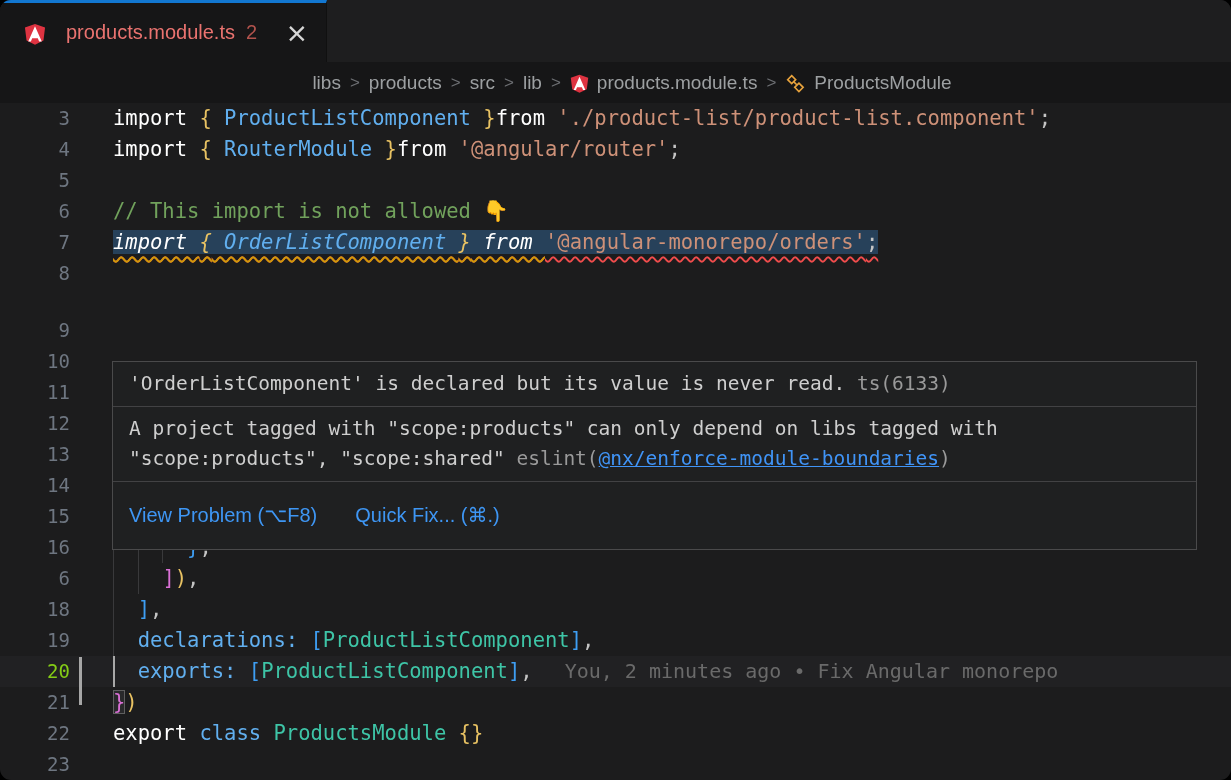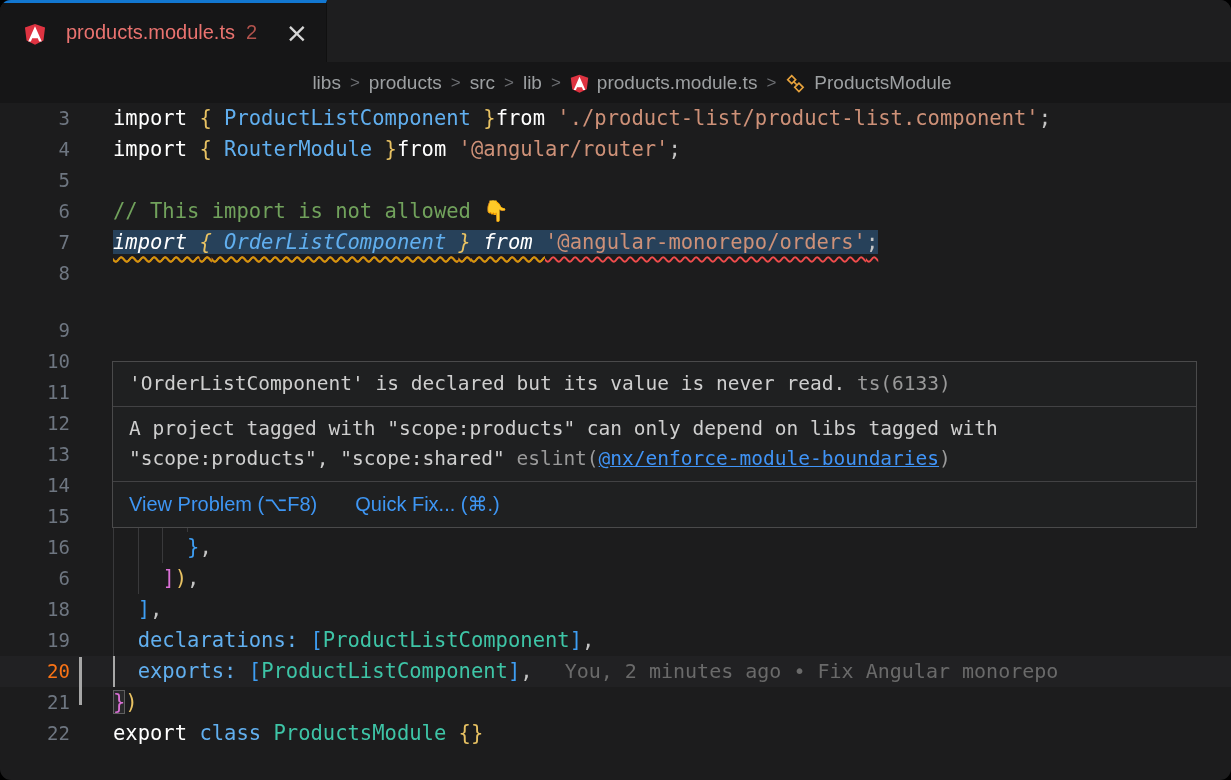--- a/index.html
+++ b/index.html
@@ -34,21 +34,21 @@
     position:relative; width:100%; height:677px;
     font-family:"DejaVu Sans Mono", monospace; font-size:20.5px;
   }
   .row { position:relative; display:flex; height:31px; line-height:31px; white-space:pre; }
   .row.tall { height:57px; }
   .row.current { background:#212123; }
   .gutter {
     width:70px; flex:none; text-align:right; color:#6e7681; font-size:19px;
     line-height:31px; cursor:pointer;
   }
-  .row.current .gutter { color:#f97316; }
+  .row.current .gutter { color:#84cc16; }
   .code { position:relative; margin-left:43px; line-height:31px; }
   .guide { position:absolute; top:0; bottom:0; width:1px; background:#39393b; }
   .guide.active { background:#a8a8a8; width:2px; }
   .changebar { position:absolute; left:79px; top:1px; width:3px; height:48px; background:#a6a6a6; }
   
   .tk-kw   { color:#ffffff; }
   .tk-id   { color:#61afef; }
   .tk-teal { color:#3ec5a7; }
   .tk-y    { color:#e8c263; }
   .tk-m    { color:#da70d6; }
@@ -74,21 +74,21 @@
   .popup-section {
     padding:7px 16px; font-family:"DejaVu Sans Mono", monospace;
     font-size:19.5px; line-height:30px; color:#cfcfcf; white-space:pre-wrap;
   }
   .popup-section + .popup-section { border-top:1px solid #424244; }
   .pp-dim { color:#9a9a9a; }
   .pp-link { color:#4094f7; text-decoration:underline; cursor:pointer; }
   .pp-kw { color:#569cd6; }
   .pp-str { color:#ce9178; }
   .popup-actions {
-    display:flex; gap:38px; padding:9px 16px; border-top:1px solid #424244;
+    display:flex; gap:38px; padding:20px 16px; border-top:1px solid #424244;
     font-family:"Liberation Sans", sans-serif; font-size:20px; line-height:27px;
   }
   .popup-action { color:#3e96f4; cursor:pointer; }
 </style>
 </head>
 <body>
 
 <div class="app">
 
   <div class="tabbar">
@@ -147,20 +147,21 @@
         <div class="row"><div class="gutter">13</div><div class="code"></div></div>
         <div class="row"><div class="gutter">14</div><div class="code"></div></div>
         <div class="row"><div class="gutter">15</div><div class="code"><i class="guide" style="left: 0ch;"></i><i class="guide" style="left: 2ch;"></i><i class="guide" style="left: 4ch;"></i><i class="guide" style="left: 6ch;"></i><span class="tk-ws">        </span><span class="tk-teal">component: ProductListComponent</span><span class="tk-pun">,</span></div></div>
         <div class="row"><div class="gutter">16</div><div class="code"><i class="guide" style="left: 0ch;"></i><i class="guide" style="left: 2ch;"></i><i class="guide" style="left: 4ch;"></i><span class="tk-ws">      </span><span class="tk-b">}</span><span class="tk-pun">,</span></div></div>
         <div class="row"><div class="gutter">6</div><div class="code"><i class="guide" style="left: 0ch;"></i><i class="guide" style="left: 2ch;"></i><span class="tk-ws">    </span><span class="tk-m">]</span><span class="tk-y">)</span><span class="tk-pun">,</span></div></div>
         <div class="row"><div class="gutter">18</div><div class="code"><i class="guide" style="left: 0ch;"></i><span class="tk-ws">  </span><span class="tk-b">]</span><span class="tk-pun">,</span></div></div>
         <div class="row"><div class="gutter">19</div><div class="code"><i class="guide" style="left: 0ch;"></i><span class="tk-ws">  </span><span class="tk-id">declarations:</span><span class="tk-ws"> </span><span class="tk-b">[</span><span class="tk-teal">ProductListComponent</span><span class="tk-b">]</span><span class="tk-pun">,</span></div></div>
         <div class="row current"><div class="gutter">20</div><div class="code"><i class="guide active" style="left: 0ch;"></i><span class="tk-ws">  </span><span class="tk-id">exports:</span><span class="tk-ws"> </span><span class="tk-b">[</span><span class="tk-teal">ProductListComponent</span><span class="tk-b">]</span><span class="tk-pun">,</span><span class="blame">You, 2 minutes ago • Fix Angular monorepo</span></div><div class="changebar"></div></div>
         <div class="row"><div class="gutter">21</div><div class="code"><span class="tk-mbox">}</span><span class="tk-y">)</span></div></div>
         <div class="row"><div class="gutter">22</div><div class="code"><span class="tk-kw">export </span><span class="tk-id">class </span><span class="tk-teal">ProductsModule </span><span class="tk-y">{}</span></div></div>
+        <div class="row"><div class="gutter">23</div><div class="code"></div></div>
       </div>
 
     <div class="popup">
       <div class="popup-section"><span>'OrderListComponent' is declared but its value is never read. </span><span class="pp-dim">ts(6133)</span></div>
       <div class="popup-section"><span>A project tagged with "scope:products" can only depend on libs tagged with
 "scope:products", "scope:shared" </span><span class="pp-dim">eslint(</span><span class="pp-link">@nx/enforce-module-boundaries</span><span class="pp-dim">)</span></div>
       <div class="popup-actions">
         <span class="popup-action">View Problem (⌥F8)</span>
         <span class="popup-action">Quick Fix... (⌘.)</span>
       </div>

